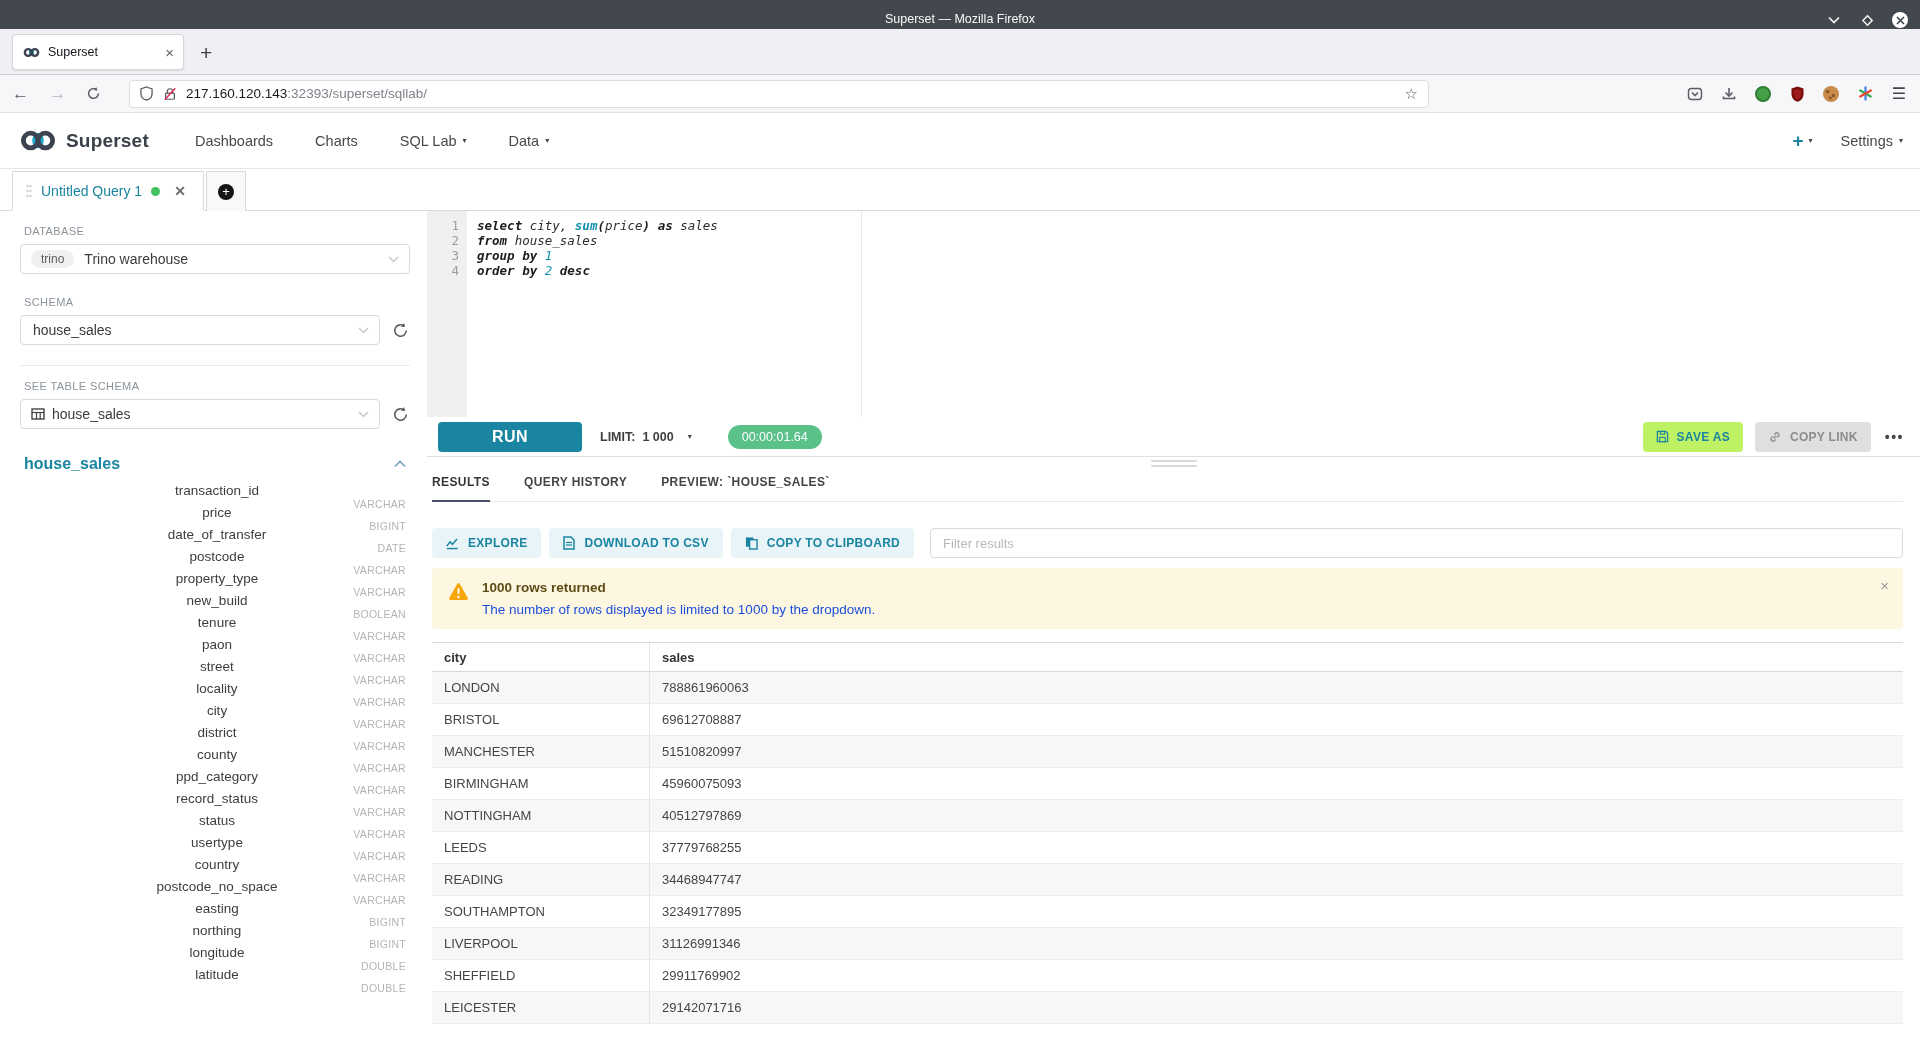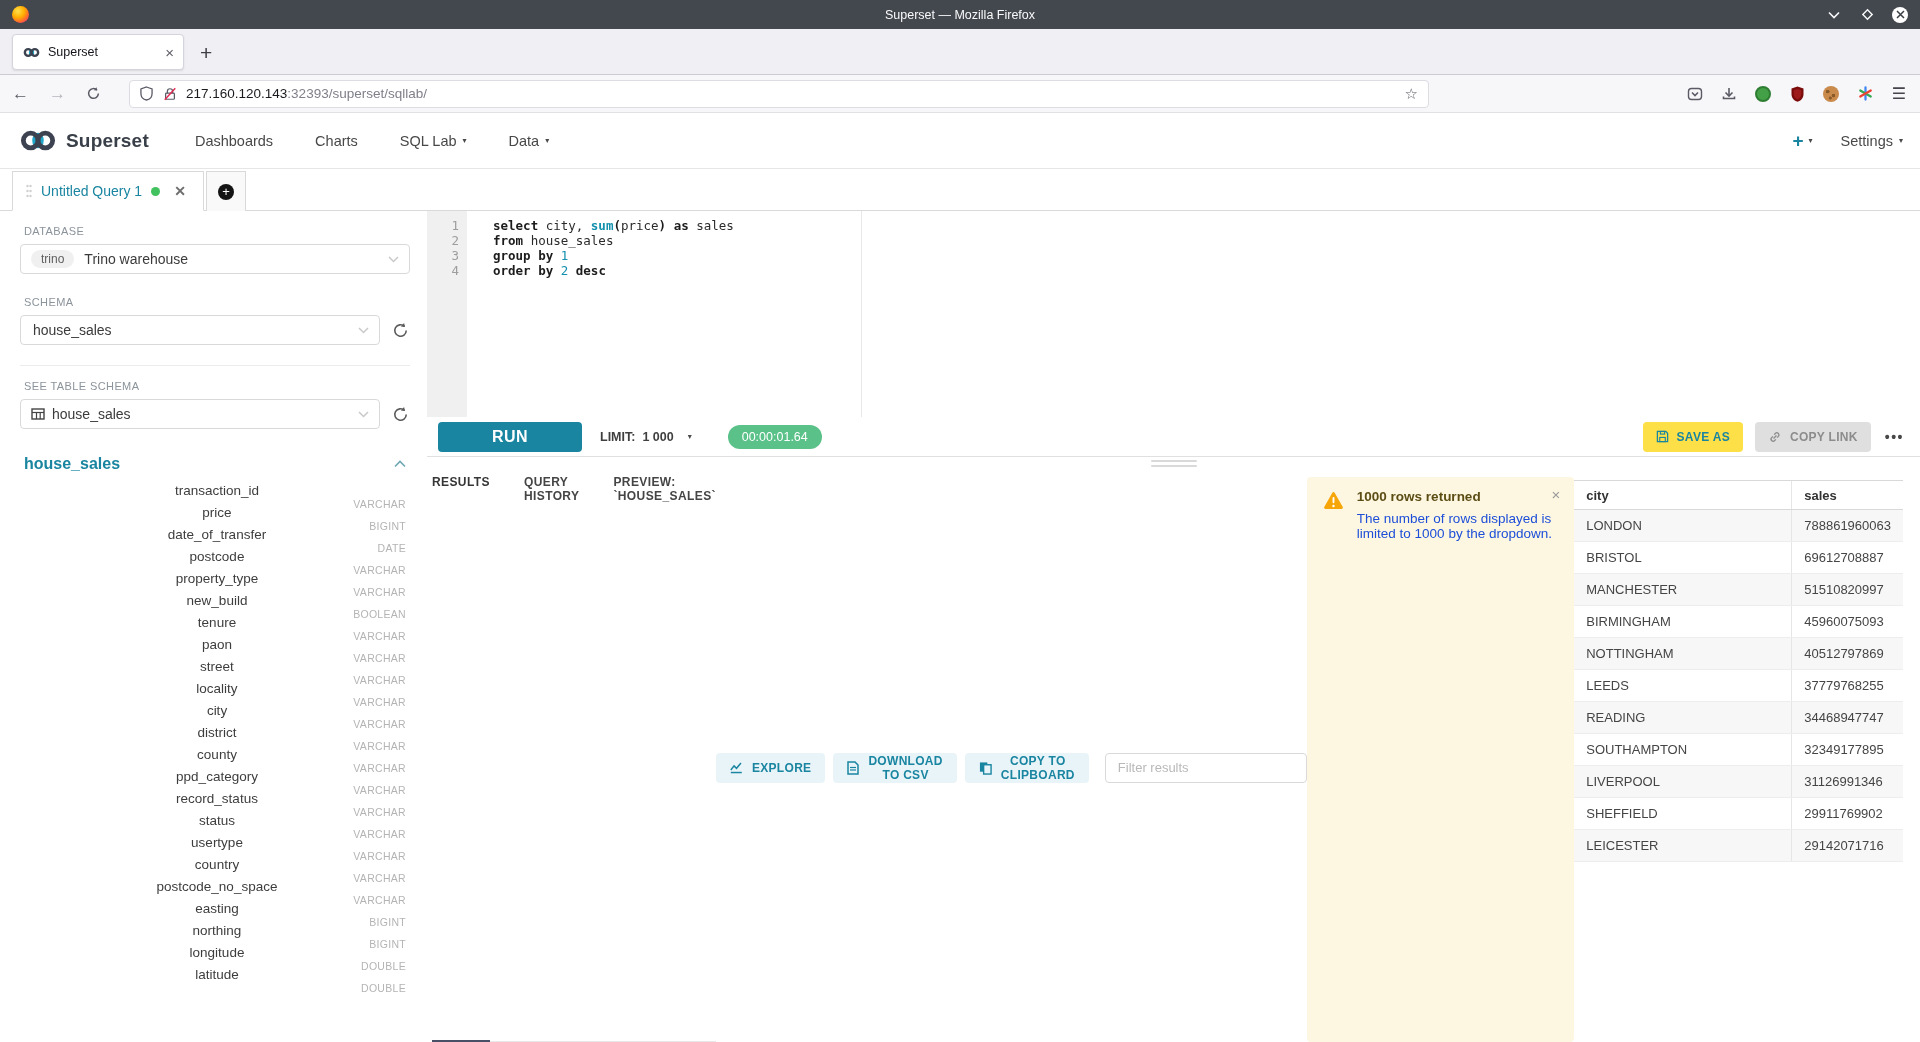--- a/index.html
+++ b/index.html
@@ -1,21 +1,21 @@
 <!DOCTYPE html>
 <html><head>
 <meta charset="utf-8">
 <style>
   * { margin:0; padding:0; box-sizing:border-box; }
   html,body { width:1920px; height:1042px; overflow:hidden; }
   body { font-family:"Liberation Sans",sans-serif; background:#fff; position:relative; }
   svg { display:block; }
 
   
-  .titlebar { height:29px; background:#43484e; display:flex; align-items:center; padding:12px 12px; position:relative; }
+  .titlebar { height:29px; background:#43484e; display:flex; align-items:center; padding:12px 12px; position:relative;flex-direction:column; }
   .ff-logo { width:17px; height:17px; border-radius:50%;
     background:radial-gradient(circle at 35% 30%, #ffe14d 0%, #ffae00 40%, #ff6a2e 66%, #e23b7a 86%, #9a4dd0 100%); }
   .win-title { position:absolute; left:0; right:0; text-align:center; color:#f9f9fa; font-size:12.5px; }
   .win-controls { margin-left:auto; display:flex; gap:17px; align-items:center; z-index:1; }
   .wc { width:16px; height:16px; display:flex; align-items:center; justify-content:center; cursor:default; }
   .wc-close { background:#fff; border-radius:50%; }
 
   .tabstrip { height:46px; background:#f0f0f4; display:flex; align-items:center; padding:0 8px; box-shadow:inset 0 -1px 0 #ccccd3; }
   .btab { margin-left:4px; width:172px; height:36px; background:#fff; border:1px solid #d4d4dc; border-radius:4px;
     display:flex; align-items:center; padding:0 9px; box-shadow:0 1px 2px rgba(0,0,0,.10); }
@@ -90,46 +90,46 @@
   .col-type { margin-left:auto; font-size:10.5px; color:#b4b4b4; letter-spacing:.3px; }
 
   
   .editor-pane { flex:1; min-width:0; display:flex; flex-direction:column; background:#fff; }
   .editor { height:206px; position:relative; font-family:"DejaVu Sans Mono",monospace; font-size:12.5px; line-height:15px; }
   .gutter-bg { position:absolute; left:0; top:0; bottom:0; width:40px; background:#f0f0f0; }
   .ruler { position:absolute; left:434px; top:0; bottom:0; width:1px; background:#e8e8e8; }
   .code-area { position:relative; padding-top:7px; }
   .code-row { display:flex; }
   .num-cell { width:40px; flex-shrink:0; text-align:right; padding-right:8px; color:#9d9d9d; }
-  .code-cell { padding-left:26px; white-space:pre; }
+  .code-cell { padding-left:10px; white-space:pre;font-style:italic; }
   .tok-kw { font-weight:bold; color:#1c1c1c; }
   .tok-pl { color:#2b2b2b; }
   .tok-fn { font-weight:bold; color:#1290ad; }
   .tok-num { color:#1290ad; }
 
   .editor-toolbar { height:40px; display:flex; align-items:center; padding:0 16px 0 11px; border-bottom:1px solid #e0e0e0; }
   .run-btn { width:144px; height:30px; background:#1985a0; color:#fff; font-weight:bold; font-size:16px;
     border:none; border-radius:4px; letter-spacing:.5px; font-family:inherit; }
   .limit { margin-left:18px; display:flex; align-items:center; }
   .limit-label { font-size:12.5px; color:#3f3f3f; font-weight:600; }
   .limit-value { font-size:12.5px; color:#3f3f3f; font-weight:600; margin-left:7px; }
   .limit-caret { margin-left:14px; font-size:8px; color:#4a4a4a; }
   .timer { margin-left:36px; background:#5ac189; color:#fff; font-size:12.5px; padding:5px 14px; border-radius:14px; }
   .toolbar-right { margin-left:auto; display:flex; align-items:center; gap:12px; }
   .chip-btn { height:30px; padding:0 13px; border:none; border-radius:4px; font-weight:bold; font-size:12px;
     display:flex; align-items:center; gap:8px; letter-spacing:.3px; font-family:inherit; }
-  .saveas-btn { background:#fde047; color:#1985a0;gap:8px; }
+  .saveas-btn { background:#bef264; color:#1985a0;gap:8px; }
   .copylink-btn { background:#dfdfdf; color:#8c8c8c; }
   .more-btn { color:#484848; font-size:14px; font-weight:bold; letter-spacing:1.5px; margin-left:2px; }
 
   .grip { width:46px; margin:3px auto 0; display:flex; flex-direction:column; gap:3px; }
   .grip span { height:2px; background:#d9d9d9; border-radius:1px; }
 
   
-  .results { flex:1; padding:0 17px 0 5px; display:flex; flex-direction:row; overflow:hidden; }
+  .results { flex:1; padding:0 17px 0 5px; display:flex; flex-direction:column; overflow:hidden; }
   .rtabs { display:flex; gap:34px; border-bottom:1px solid #e8e8e8; padding-top:8px; }
   .rtab { font-size:12px; font-weight:600; color:#454545; letter-spacing:.4px; padding-bottom:12px; position:relative; }
   .rtab.active { color:#363636; }
   .rtab.active::after { content:""; position:absolute; left:0; right:0; bottom:-1px; height:2px; background:#485068; }
   .actions-row { display:flex; align-items:center; margin-top:26px; }
   .action-btn { height:30px; padding:0 14px; background:#e9f4f9; color:#1985a0; border:none; border-radius:4px;
     font-weight:bold; font-size:12px; display:flex; align-items:center; gap:9px; letter-spacing:.3px;
     margin-right:8px; font-family:inherit; }
   .filter-input { flex:1; height:30px; border:1px solid #d9d9d9; border-radius:4px; padding:0 12px;
     font-size:13px; color:#333; margin-left:8px; outline:none; font-family:inherit; }

